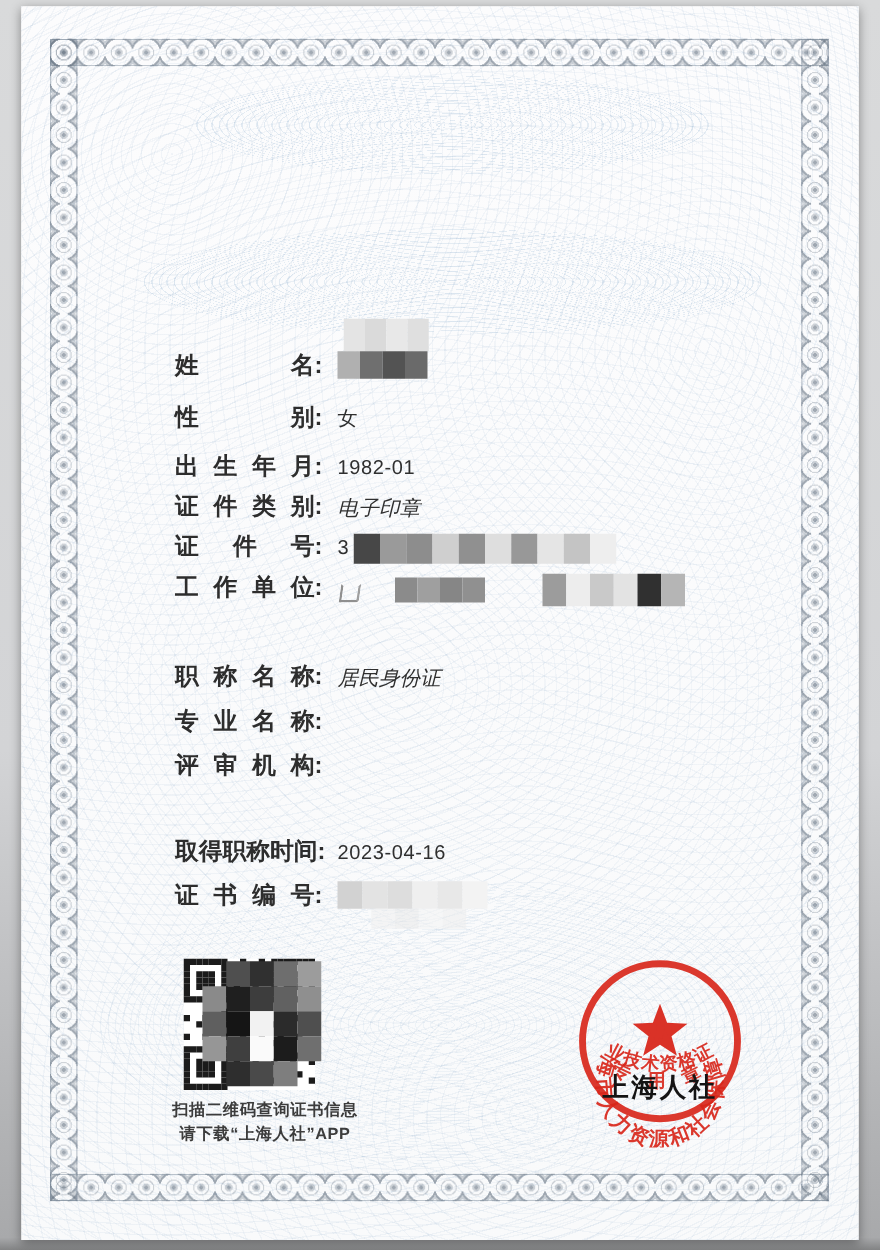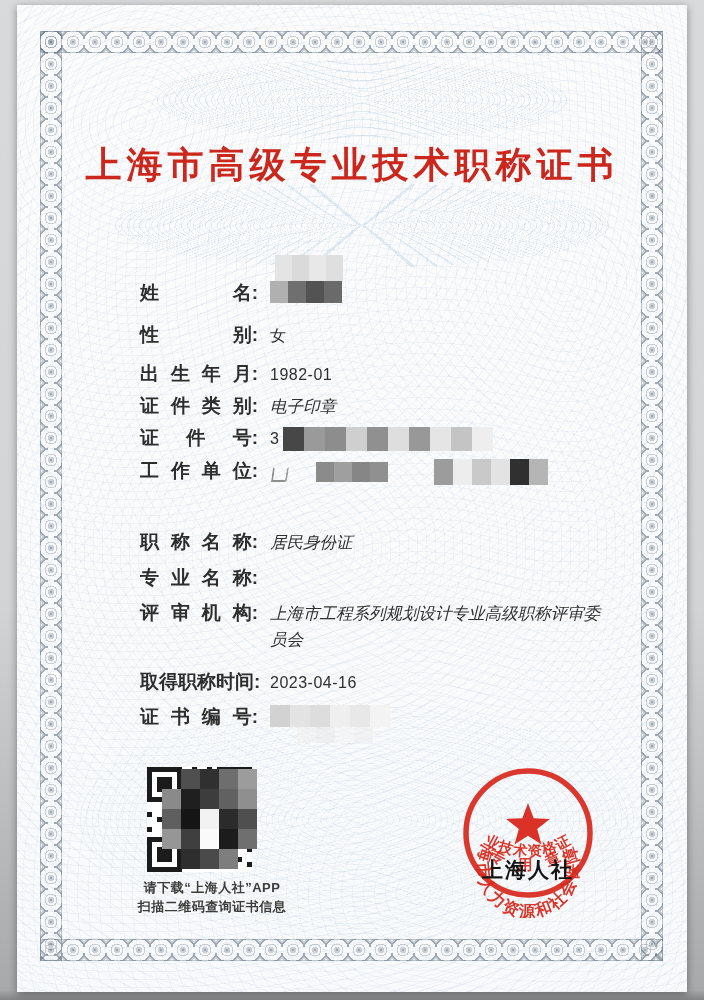--- a/index.html
+++ b/index.html
@@ -90,21 +90,20 @@
 
 <div class="paper">
   <div class="fstrip fs-top"></div>
   <div class="fstrip fs-bottom"></div>
   <div class="fstrip fs-left"></div>
   <div class="fstrip fs-right"></div>
   <div class="rosette ros1"></div>
   <div class="rosette ros2"></div>
   <div class="rosette ros3"></div>
 
-  <div class="cert-title">上海市高级专业技术职称证书</div>
 
   <div class="ghost" style="left:258px;top:250px;">
       <span class="mosaic">
         <span style="width: 17px; height: 26px; background: rgb(228, 228, 228);"></span>
         <span style="width: 17px; height: 26px; background: rgb(218, 218, 218);"></span>
         <span style="width: 17px; height: 26px; background: rgb(232, 232, 232);"></span>
         <span style="width: 17px; height: 26px; background: rgb(223, 223, 223);"></span>
       </span>
     </div>
 
@@ -246,23 +245,20 @@
       </div>
       <div class="frow" style="top: 596px;">
         <span class="flabel">
           <span class="chars">
             <span>评</span>
             <span>审</span>
             <span>机</span>
             <span>构</span>
           </span>
           <span class="colon">:</span>
-        </span>
-        <span class="fvalue kai">
-          <span>上海市工程系列规划设计专业高级职称评审委员会</span>
         </span>
       </div>
       <div class="frow" style="top: 665px;">
         <span class="flabel">
           <span class="chars">
             <span>取</span>
             <span>得</span>
             <span>职</span>
             <span>称</span>
             <span>时</span>
@@ -485,22 +481,22 @@
       <span class="qblock" style="left: 15px; top: 62px; width: 19px; height: 20px; background: rgb(150, 150, 150);"></span>
       <span class="qblock" style="left: 34px; top: 62px; width: 19px; height: 20px; background: rgb(63, 63, 63);"></span>
       <span class="qblock" style="left: 53px; top: 62px; width: 19px; height: 20px; background: rgb(250, 250, 250);"></span>
       <span class="qblock" style="left: 72px; top: 62px; width: 19px; height: 20px; background: rgb(28, 28, 28);"></span>
       <span class="qblock" style="left: 91px; top: 62px; width: 19px; height: 20px; background: rgb(111, 111, 111);"></span>
       <span class="qblock" style="left: 34px; top: 82px; width: 19px; height: 20px; background: rgb(46, 46, 46);"></span>
       <span class="qblock" style="left: 53px; top: 82px; width: 19px; height: 20px; background: rgb(74, 74, 74);"></span>
       <span class="qblock" style="left: 72px; top: 82px; width: 19px; height: 20px; background: rgb(126, 126, 126);"></span>
     </div>
   <div class="qr-caption">
+    <div>扫描二维码查询证书信息</div>
     <div>请下载“上海人社”APP</div>
-    <div>扫描二维码查询证书信息</div>
   </div>
 
   <div class="sealwrap">
     <svg width="170" height="170" viewBox="0 0 170 170">
       <defs>
         <path id="arcTop" d="M 38 102 A 50 50 0 1 0 132 102"></path>
         <path id="arcMid" d="M 40 94 A 80 80 0 0 0 130 94"></path>
         <path id="arcBot" d="M 50 112 A 68 68 0 0 0 120 112"></path>
       </defs>
       <circle cx="85" cy="85" r="62" fill="none" stroke="#d8271b" stroke-width="5.5" opacity=".92"></circle>

